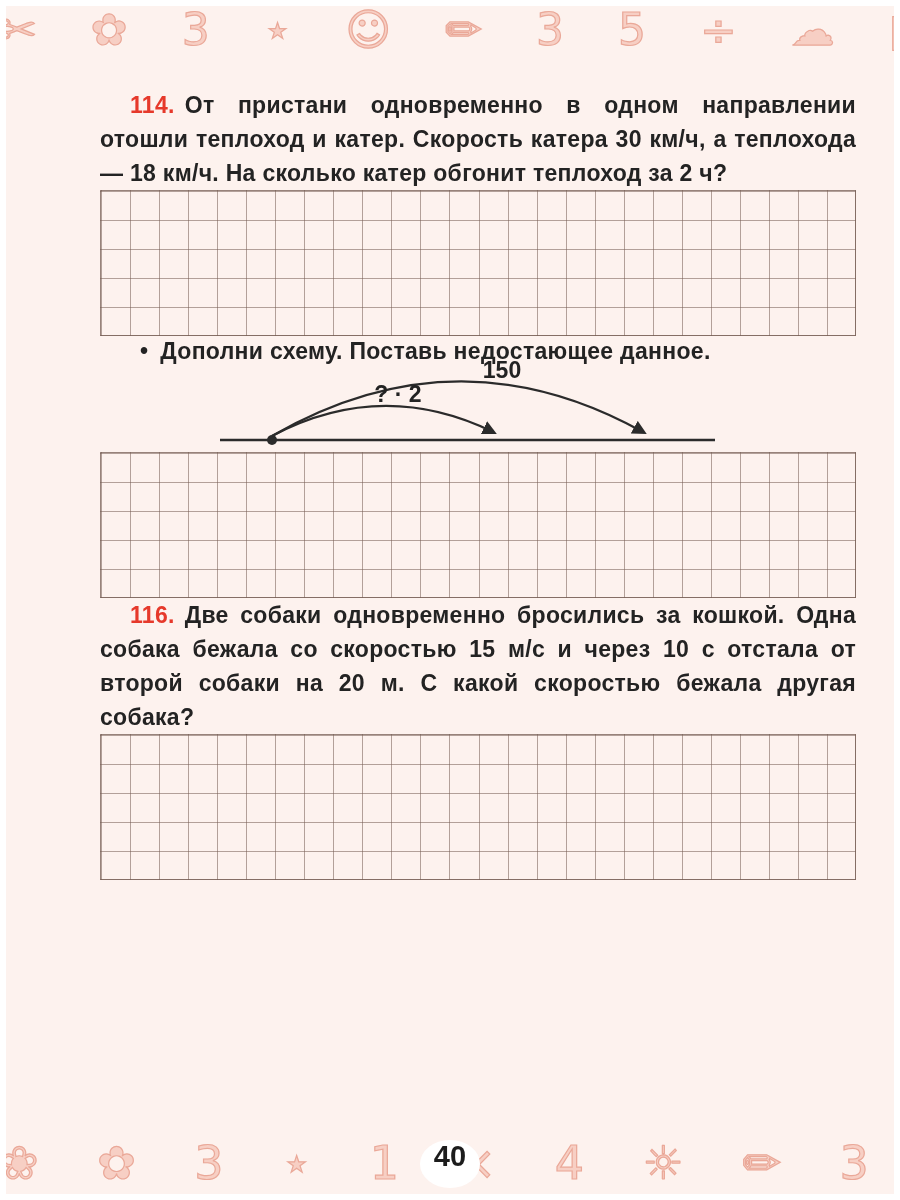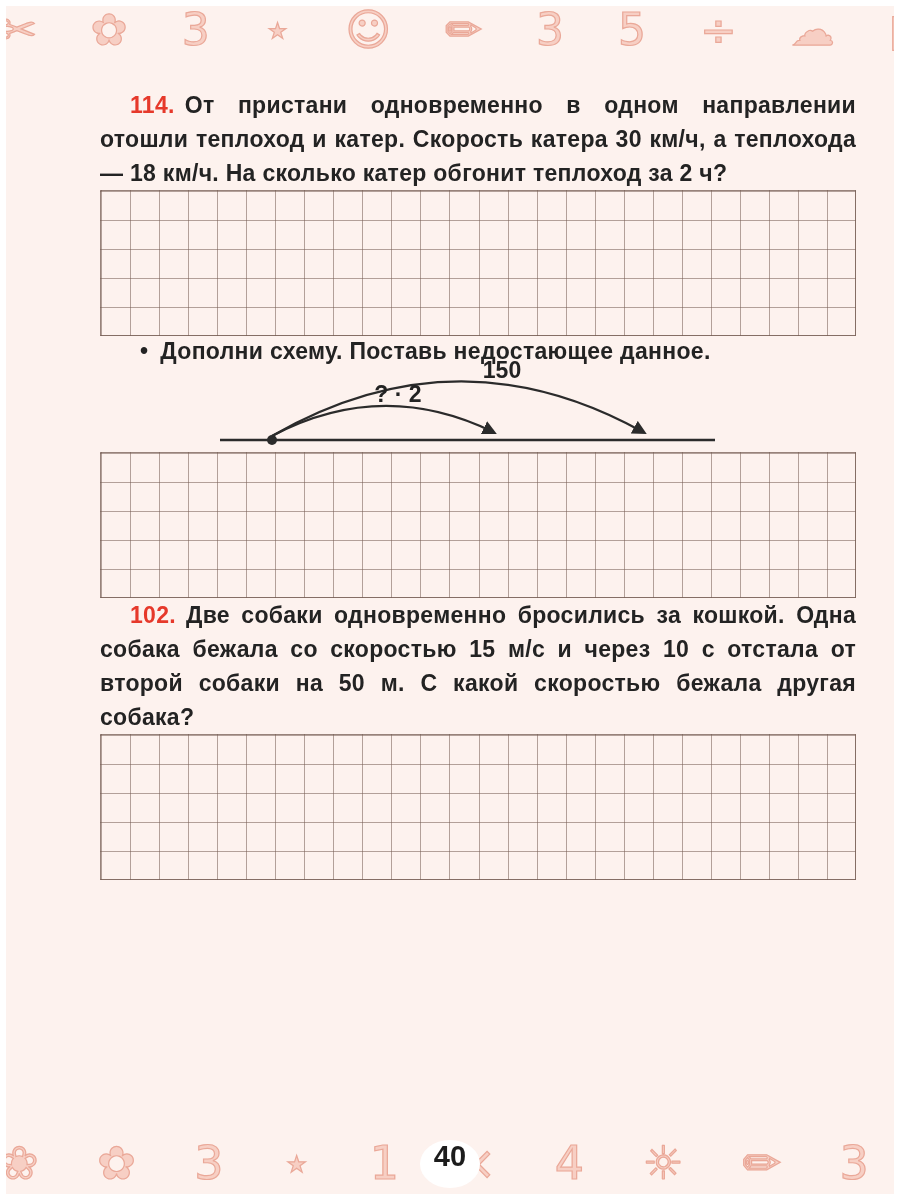--- a/index.html
+++ b/index.html
@@ -104,21 +104,21 @@
       <line x1="120" y1="80" x2="615" y2="80" stroke="#2b2b2b" stroke-width="2.4"></line>
       <circle cx="172" cy="80" r="5" fill="#2b2b2b"></circle>
       <path d="M 172 76 Q 358 -31 543 72" fill="none" stroke="#2b2b2b" stroke-width="2.2" marker-end="url(#arr)"></path>
       <path d="M 172 76 Q 282 18 393 72" fill="none" stroke="#2b2b2b" stroke-width="2.2" marker-end="url(#arr)"></path>
       <text x="402" y="18" text-anchor="middle">150</text>
       <text x="298" y="42" text-anchor="middle">? · 2</text>
     </svg>
 
     <div class="grid grid2"></div>
 
-    <p class="problem m116"><span class="num">102.</span><span>Две собаки одновременно бросились за кошкой. Одна собака бежала со скоростью 15 м/с и через 10 с отстала от второй собаки на 50 м. С какой скоростью бежала другая собака?</span></p>
+    <p class="problem m116"><span class="num">116.</span><span>Две собаки одновременно бросились за кошкой. Одна собака бежала со скоростью 15 м/с и через 10 с отстала от второй собаки на 20 м. С какой скоростью бежала другая собака?</span></p>
 
     <div class="grid grid3"></div>
 
   </div>
 
   <div class="decor decor-bottom">❀ ✿ 3 ⋆ 1 × 4 ☼ ✏ 3 7 ✂ 1 ☺ 5 ❀</div>
 
   <div class="page-badge">
     <span>40</span>
   </div>

